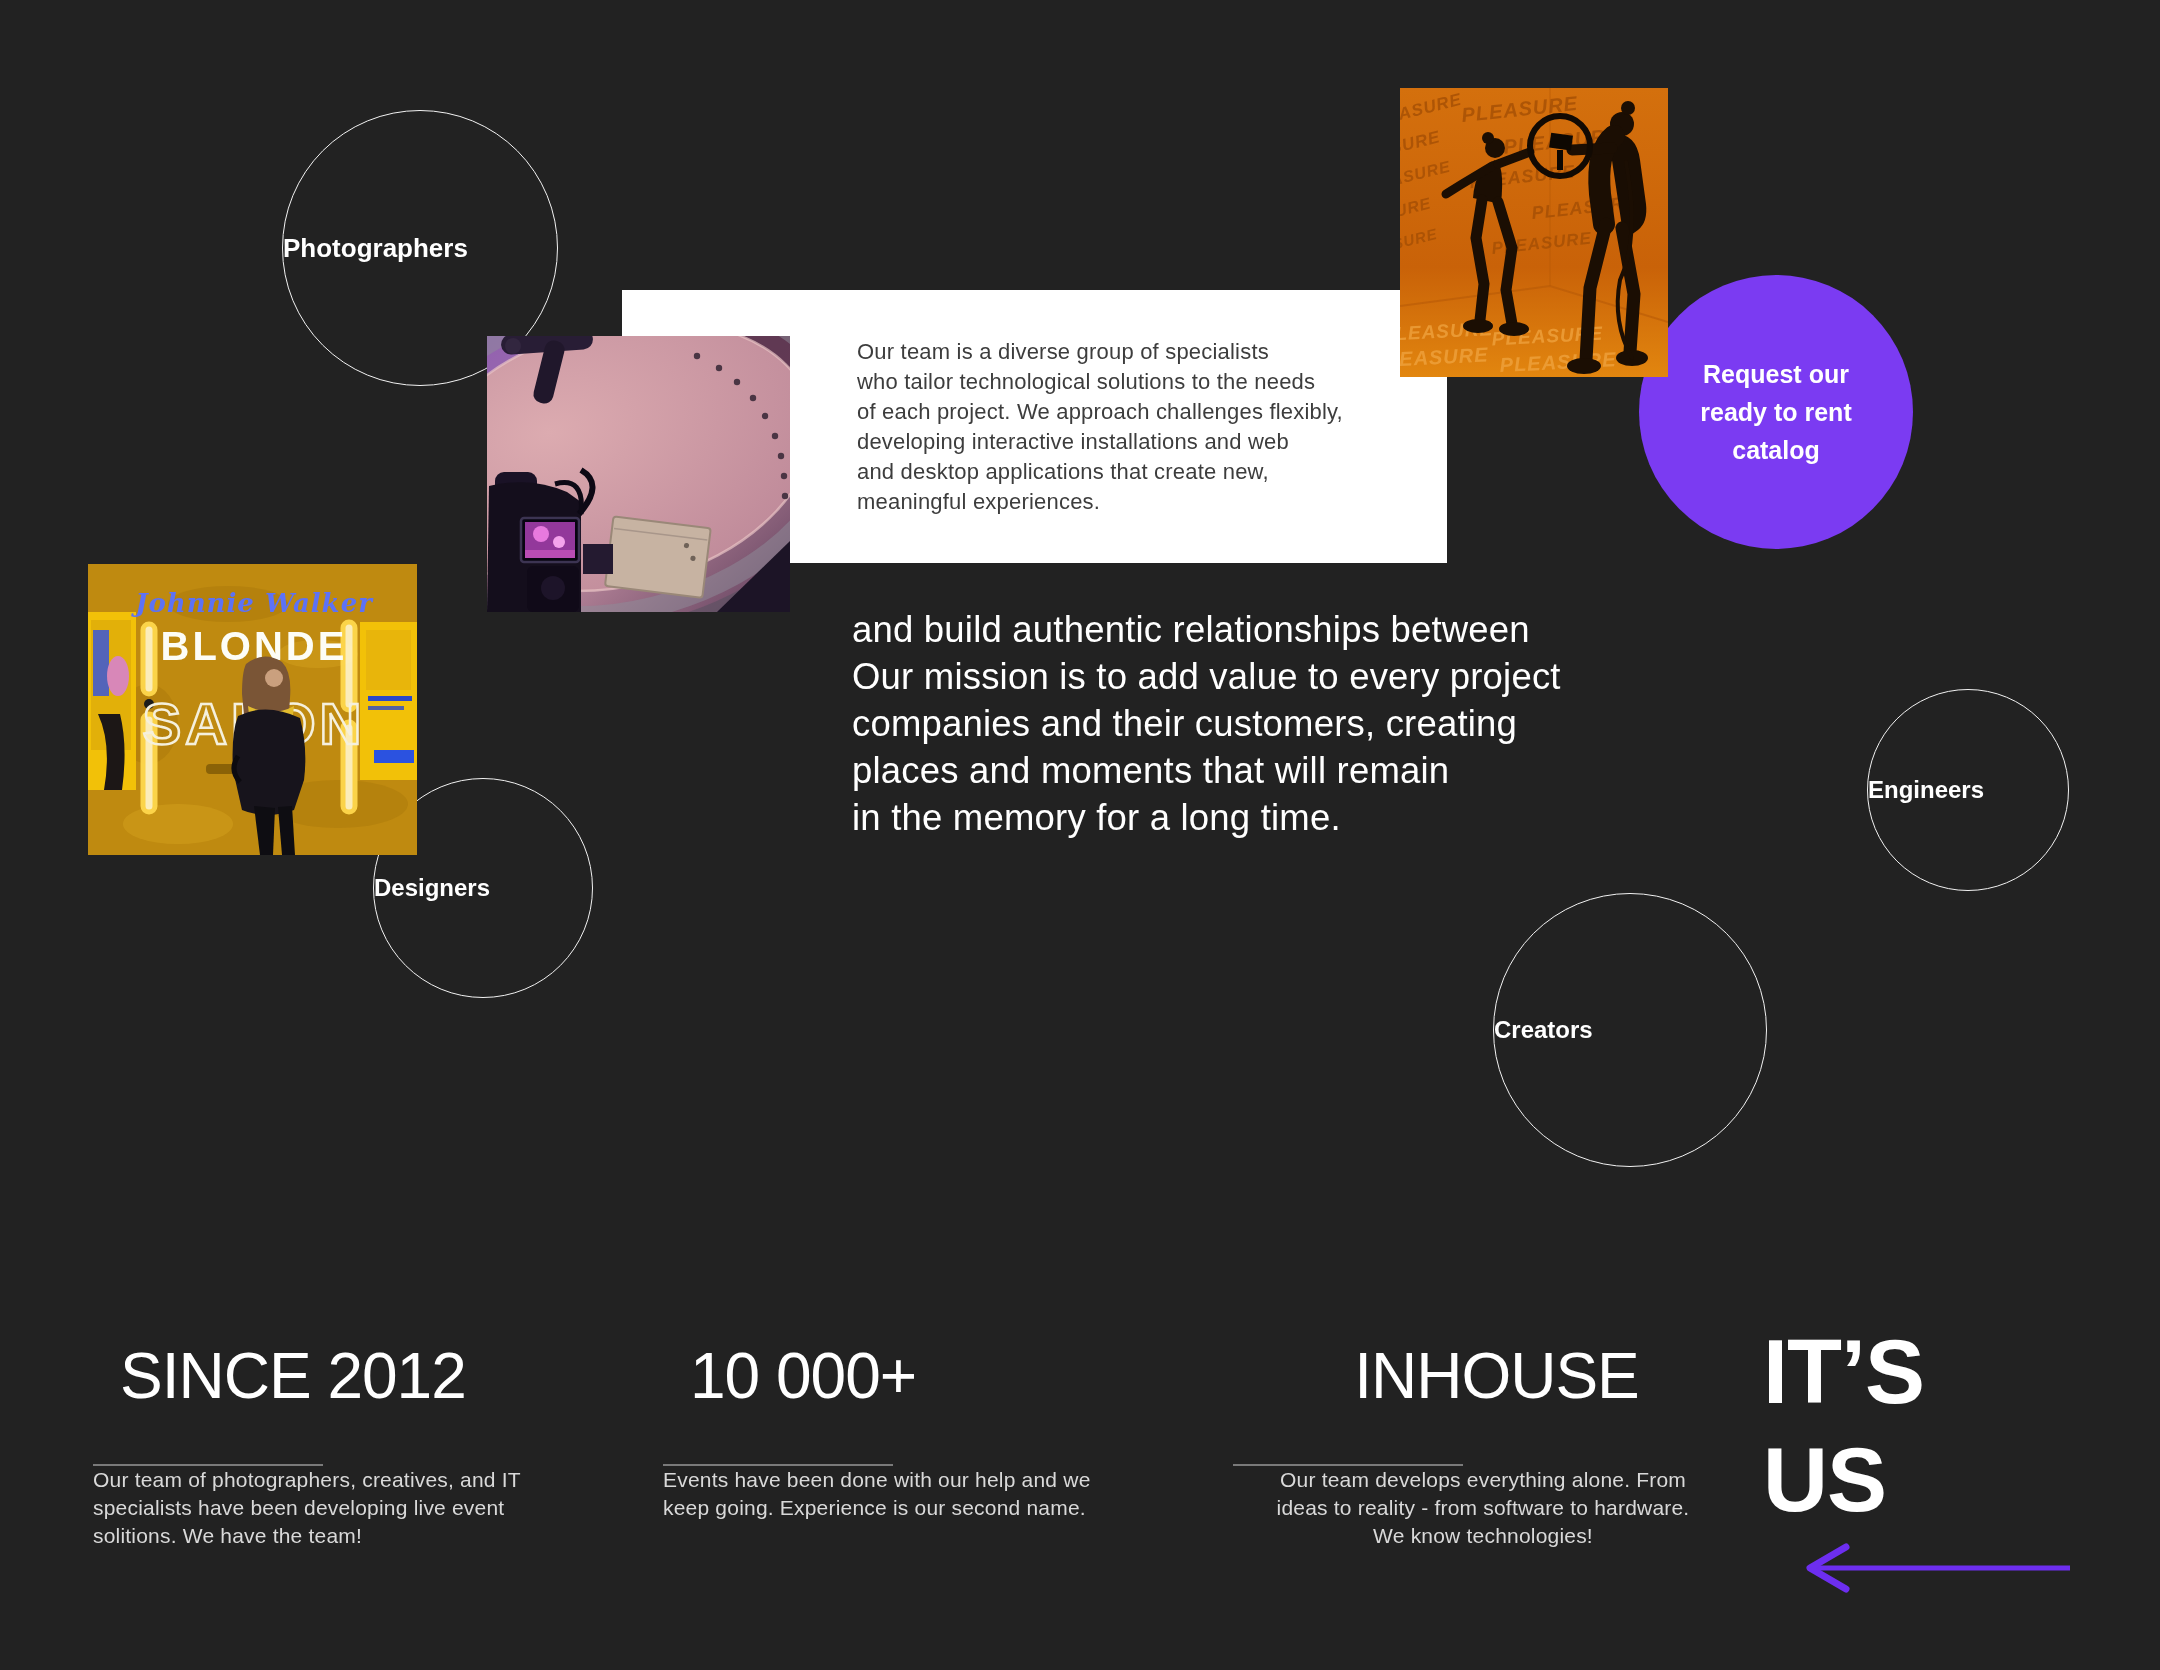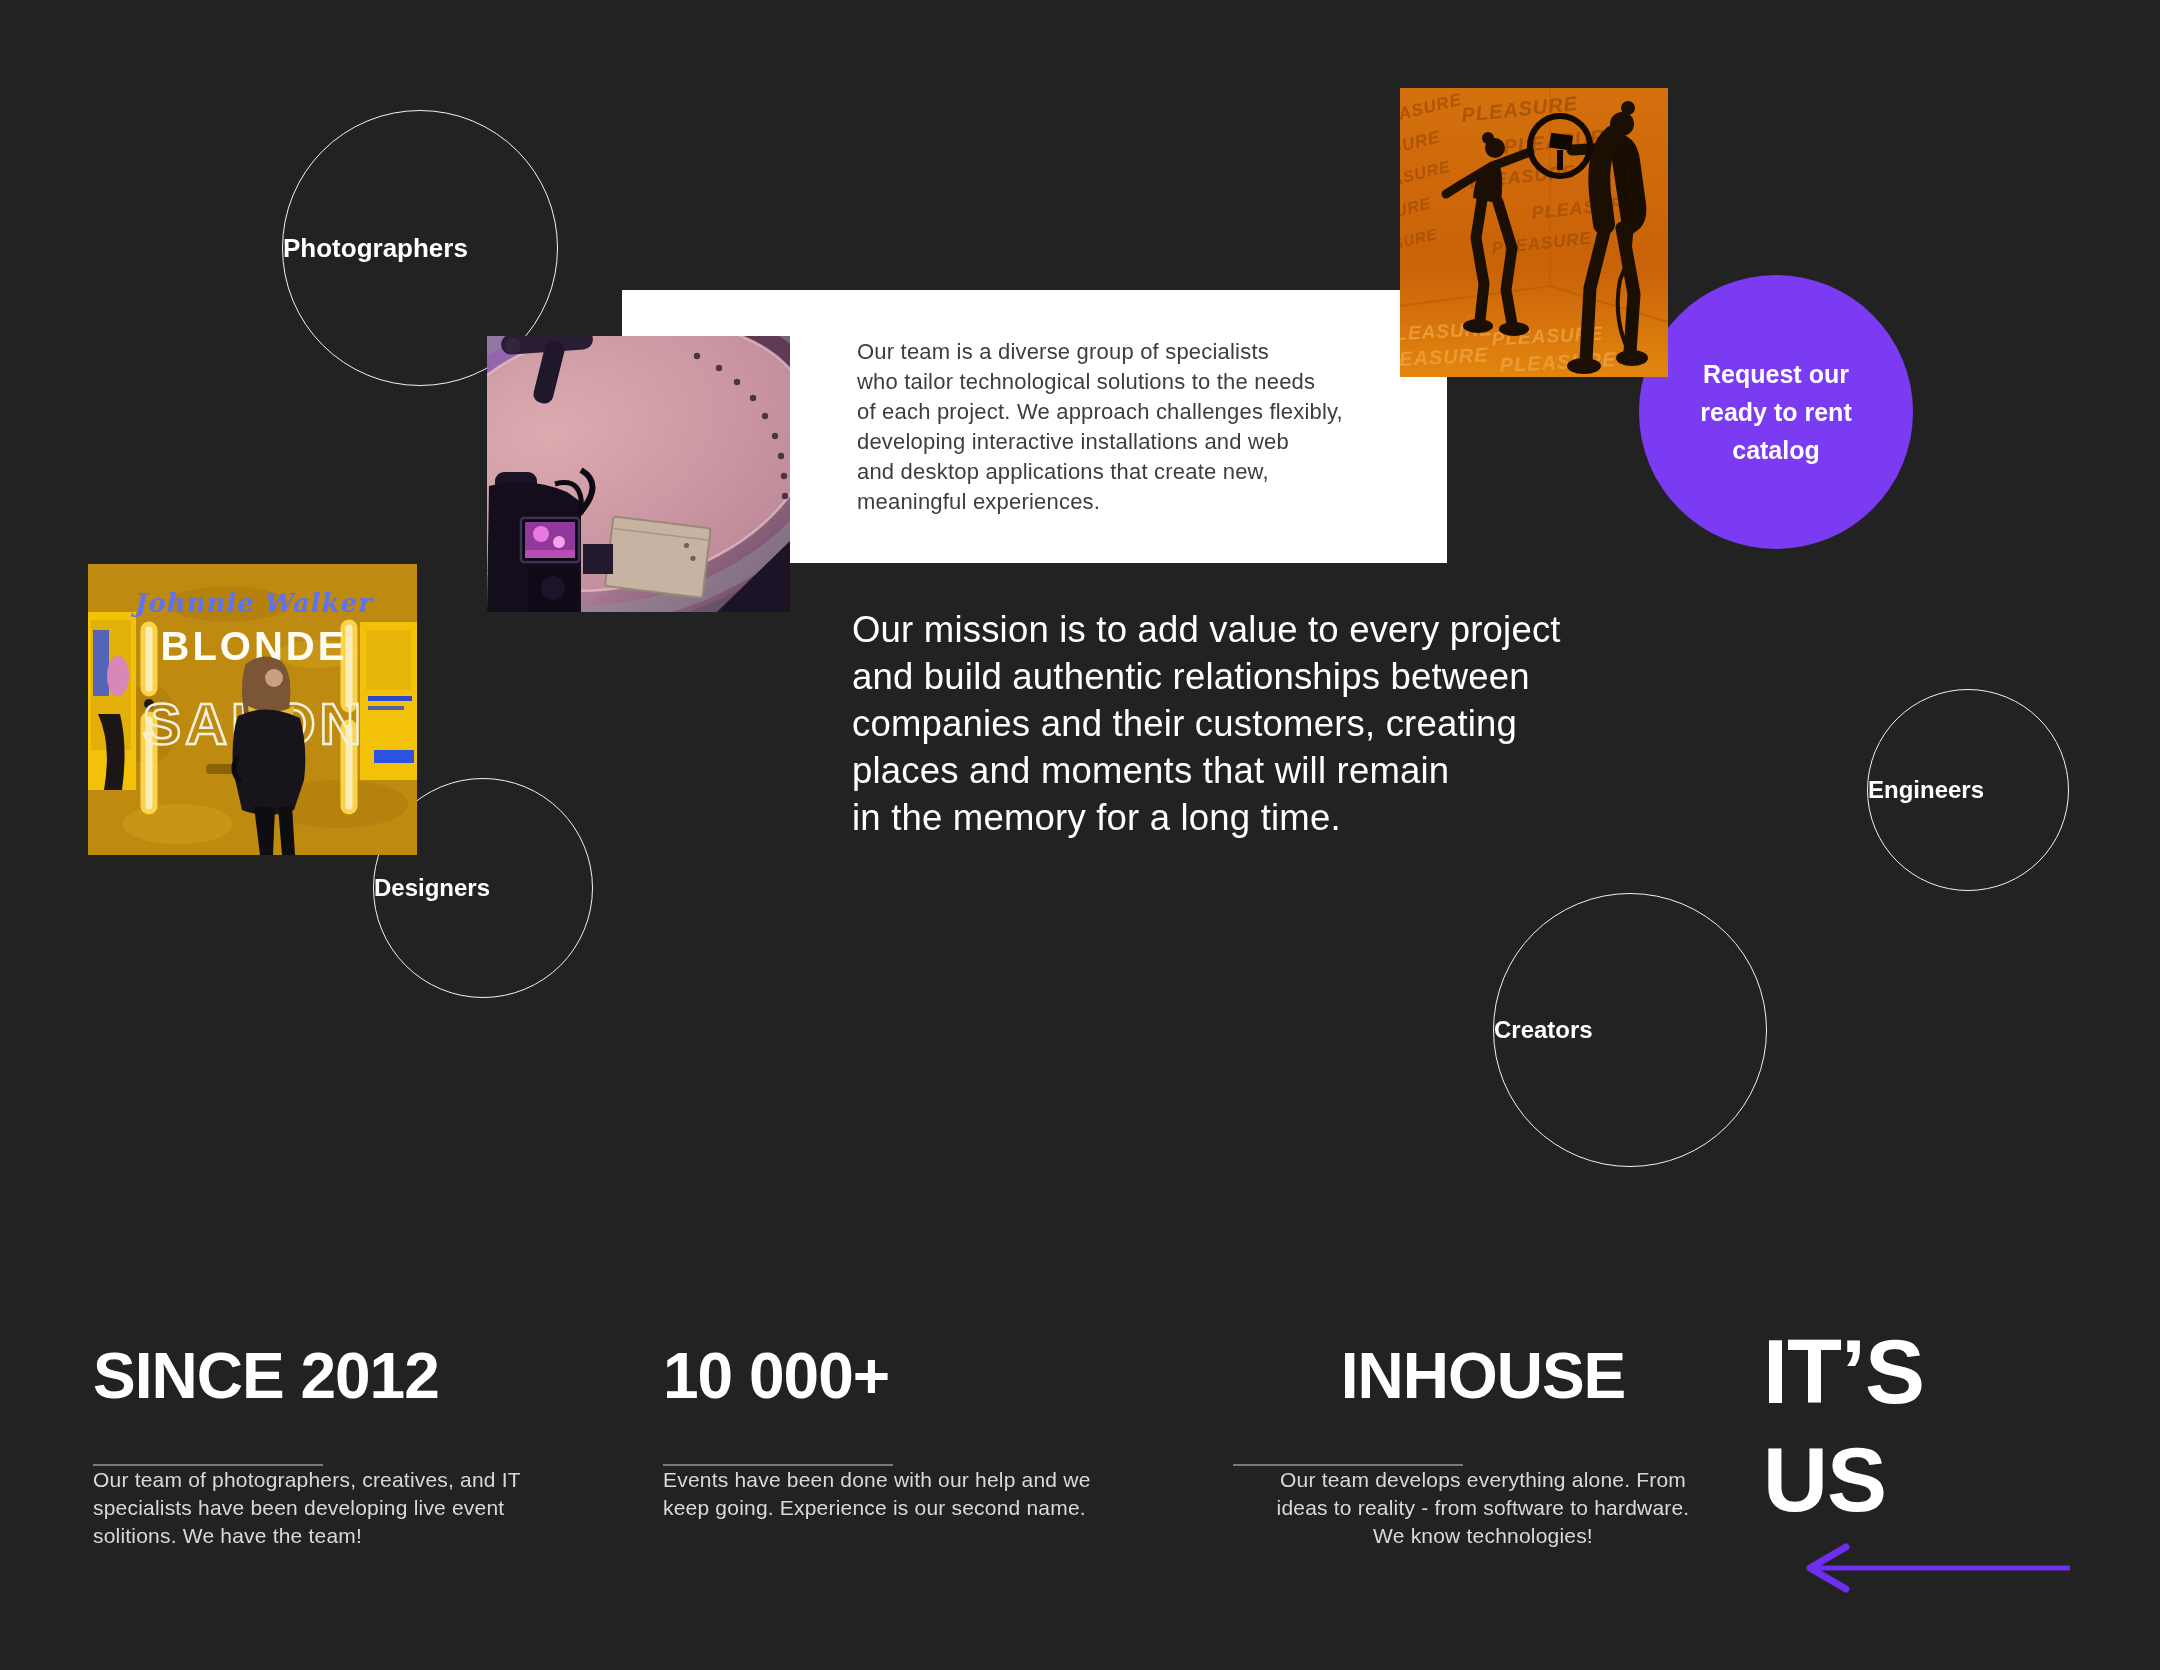--- a/index.html
+++ b/index.html
@@ -33,21 +33,21 @@
   #photo-johnnie{left:88px;top:564px;width:329px;height:291px;}
   #photo-dancers{left:1400px;top:88px;width:268px;height:289px;}
 
   
   .mission{position:absolute;left:852px;top:606px;font-size:36.5px;line-height:47px;
            color:#ffffff;letter-spacing:0.2px;z-index:2;}
 
   
   .stat{position:absolute;top:1340px;width:500px;z-index:2;}
   #stat-0{left:93px;} #stat-1{left:663px;} #stat-2{left:1233px;text-align:center;}
-  .stat-heading{font-size:64px;line-height:72px;font-weight:700;color:#ffffff;letter-spacing:-1px;}
+  .stat-heading{font-size:64px;line-height:72px;font-weight:400;color:#ffffff;letter-spacing:-1px;margin-left:27px;}
   .stat-divider{width:230px;height:2px;background:#7a7a7a;margin-top:52px;}
   .stat-body{font-size:21px;line-height:28px;color:#d9d9d9;letter-spacing:0.2px;}
 
   
   .its-us{position:absolute;left:1763px;top:1318px;color:#ffffff;font-weight:700;
           font-size:90px;line-height:108px;letter-spacing:-1px;z-index:2;}
   .arrow-wrap{position:absolute;left:1800px;top:1540px;z-index:2;cursor:pointer;}
 </style>
 </head>
 <body>
@@ -241,22 +241,22 @@
       <path d="M226 74 q14 76 -6 118 q-8 42 12 78" fill="none" stroke-width="4"></path>
     </g>
     <g>
       <circle cx="160" cy="58" r="30" fill="none" stroke="#120a03" stroke-width="6"></circle>
       <rect x="150" y="46" width="22" height="15" fill="#0e0802" transform="rotate(8 160 54)"></rect>
       <rect x="157" y="62" width="6" height="20" fill="#0e0802"></rect>
     </g>
   </svg>
 
   <div class="mission">
+    <div>and build authentic relationships between</div>
     <div>Our mission is to add value to every project</div>
-    <div>and build authentic relationships between</div>
     <div>companies and their customers, creating</div>
     <div>places and moments that will remain</div>
     <div>in the memory for a long time.</div>
   </div>
 
   <div class="stat" id="stat-0">
     <div class="stat-heading">SINCE 2012</div>
     <div class="stat-divider"></div>
     <div class="stat-body">
       <div>Our team of photographers, creatives, and IT</div>

